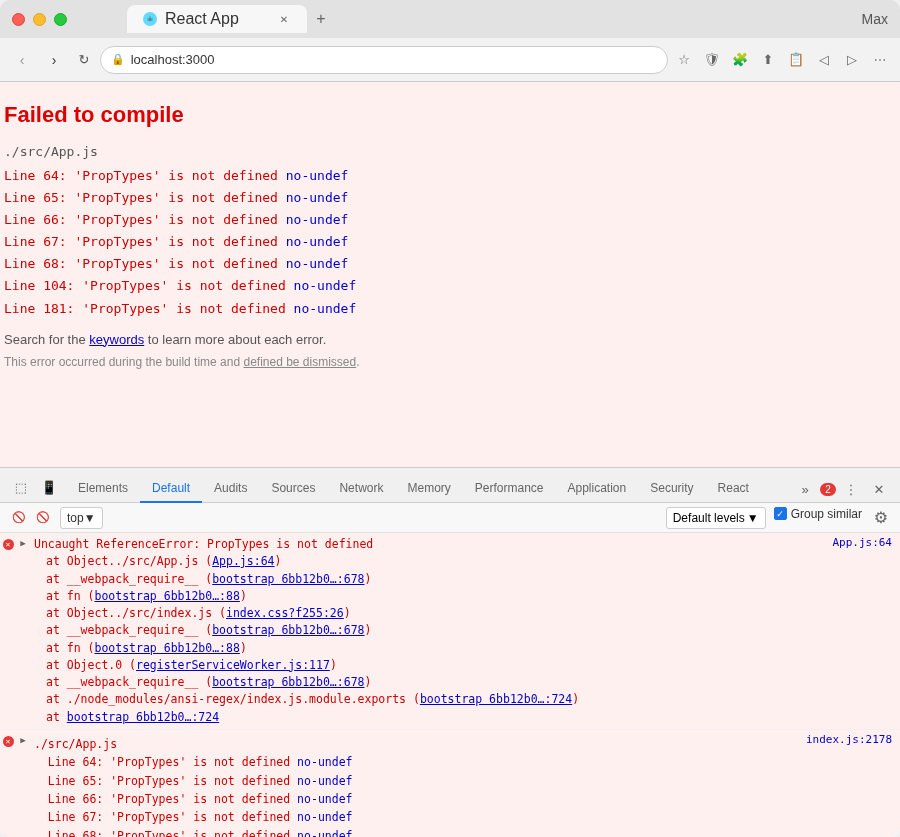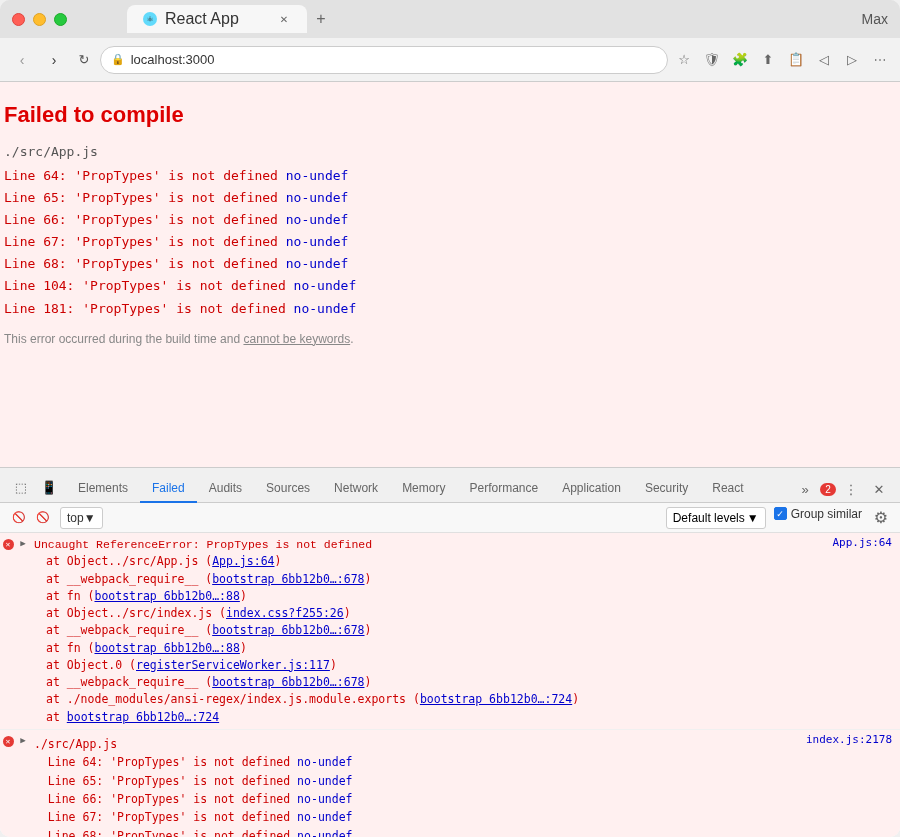--- a/index.html
+++ b/index.html
@@ -71,21 +71,21 @@
     .settings-icon-btn { width: 22px; height: 22px; display: flex; align-items: center; justify-content: center; color: #666; cursor: pointer; }
 
     
     .console-output { flex: 1; overflow-y: auto; background: white; font-family: 'Menlo', monospace; font-size: 11.5px; }
     .console-entry { border-bottom: 1px solid #f0f0f0; display: flex; align-items: flex-start; }
     .console-entry.error { background: #fff0f0; }
     .entry-icon { width: 16px; min-width: 16px; padding: 4px 2px; display: flex; align-items: flex-start; justify-content: center; }
     .err-circle { width: 11px; height: 11px; border-radius: 50%; background: #e53935; color: white; font-size: 8px; display: flex; align-items: center; justify-content: center; margin-top: 2px; }
     .entry-content { flex: 1; padding: 3px 4px; line-height: 1.5; }
     .entry-source { margin-left: auto; padding: 3px 8px; color: #00c; font-size: 11px; white-space: nowrap; cursor: pointer; }
-    .error-text { color: #c00; font-family: Liberation Mono, monospace; }
+    .error-text { color: #c00; }
     .stack-line { color: #c00; padding-left: 12px; display: block; }
     .stack-link { color: #00c; text-decoration: underline; cursor: pointer; }
     .err-compile-block { padding: 2px 0; }
     .err-compile-line { color: #c00; line-height: 1.6; display: block; }
     .err-rule { color: #00c; }
 
     .entry-expand { width: 14px; min-width: 14px; display: flex; align-items: flex-start; justify-content: center; padding-top: 5px; cursor: pointer; color: #666; font-size: 9px; }
   </style>
 </head>
 <body>
@@ -135,34 +135,37 @@
       <div class="error-file">./src/App.js</div>
       <div class="error-lines" id="error-lines-container">
           <div class="error-line"><span style="color:#c00">Line 64:  'PropTypes' is not defined&nbsp;</span><a class="rule" href="#" style="color:#00c;text-decoration:none">no-undef</a></div>
           <div class="error-line"><span style="color:#c00">Line 65:  'PropTypes' is not defined&nbsp;</span><a class="rule" href="#" style="color:#00c;text-decoration:none">no-undef</a></div>
           <div class="error-line"><span style="color:#c00">Line 66:  'PropTypes' is not defined&nbsp;</span><a class="rule" href="#" style="color:#00c;text-decoration:none">no-undef</a></div>
           <div class="error-line"><span style="color:#c00">Line 67:  'PropTypes' is not defined&nbsp;</span><a class="rule" href="#" style="color:#00c;text-decoration:none">no-undef</a></div>
           <div class="error-line"><span style="color:#c00">Line 68:  'PropTypes' is not defined&nbsp;</span><a class="rule" href="#" style="color:#00c;text-decoration:none">no-undef</a></div>
           <div class="error-line"><span style="color:#c00">Line 104: 'PropTypes' is not defined&nbsp;</span><a class="rule" href="#" style="color:#00c;text-decoration:none">no-undef</a></div>
           <div class="error-line"><span style="color:#c00">Line 181: 'PropTypes' is not defined&nbsp;</span><a class="rule" href="#" style="color:#00c;text-decoration:none">no-undef</a></div>
         </div>
+      <div class="error-hint">
+        <span>Search for the </span><span class="keywords" style="color:#00c;text-decoration:underline;cursor:pointer">keywords</span><span> to learn more about each error.</span>
+      </div>
       <div class="error-dismiss">
-        <span>This error occurred during the build time and </span><span class="cannot">cannot be keywords</span><span>.</span>
+        <span>This error occurred during the build time and </span><span class="cannot">defined be dismissed</span><span>.</span>
       </div>
     </div>
 
     <div class="devtools">
 
       <div class="devtools-tabs">
         <div class="devtools-left-icons">
           <div class="dt-icon">⬚</div>
           <div class="dt-icon">📱</div>
         </div>
         <div class="dt-tab">Elements</div>
-        <div class="dt-tab active">Failed</div>
+        <div class="dt-tab active">Default</div>
         <div class="dt-tab">Audits</div>
         <div class="dt-tab">Sources</div>
         <div class="dt-tab">Network</div>
         <div class="dt-tab">Memory</div>
         <div class="dt-tab">Performance</div>
         <div class="dt-tab">Application</div>
         <div class="dt-tab">Security</div>
         <div class="dt-tab">React</div>
         <div class="dt-tab-spacer"></div>
         <div class="dt-right-icons">

